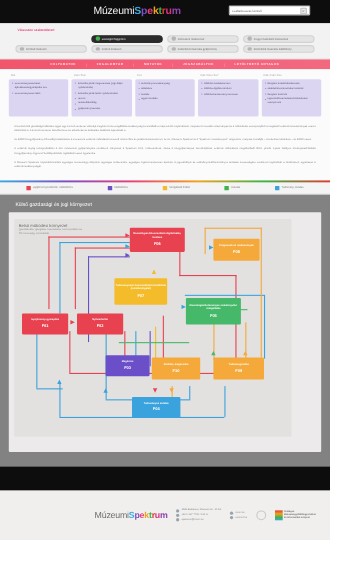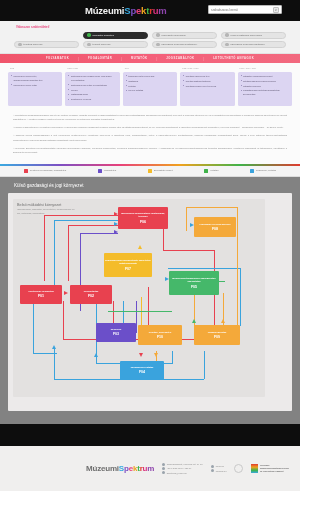--- a/index.html
+++ b/index.html
@@ -20,21 +20,21 @@
     align-items: center;
     padding: 0 14px;
     position: relative;
   }
   .logo {
     font-size: 9.5px;
     letter-spacing: -0.2px;
     white-space: nowrap;
     margin-left: 71px;
   }
-  .logo .l-muz { color: #f2f2f2; font-weight: 700; }
+  .logo .l-muz { color: #f2f2f2; font-weight: 400; }
   .logo .c1 { color: #3aa9e0; font-weight: bold; }
   .logo .c2 { color: #7d4fc3; font-weight: bold; }
   .logo .c3 { color: #e8417a; font-weight: bold; }
   .logo .c4 { color: #f0a21e; font-weight: bold; }
   .logo .c5 { color: #3fb24a; font-weight: bold; }
   .logo .c6 { color: #e03a2f; font-weight: bold; }
   .logo .c7 { color: #d9307d; font-weight: bold; }
   .logo .c8 { color: #8e44ad; font-weight: bold; }
 
   .searchbox {

